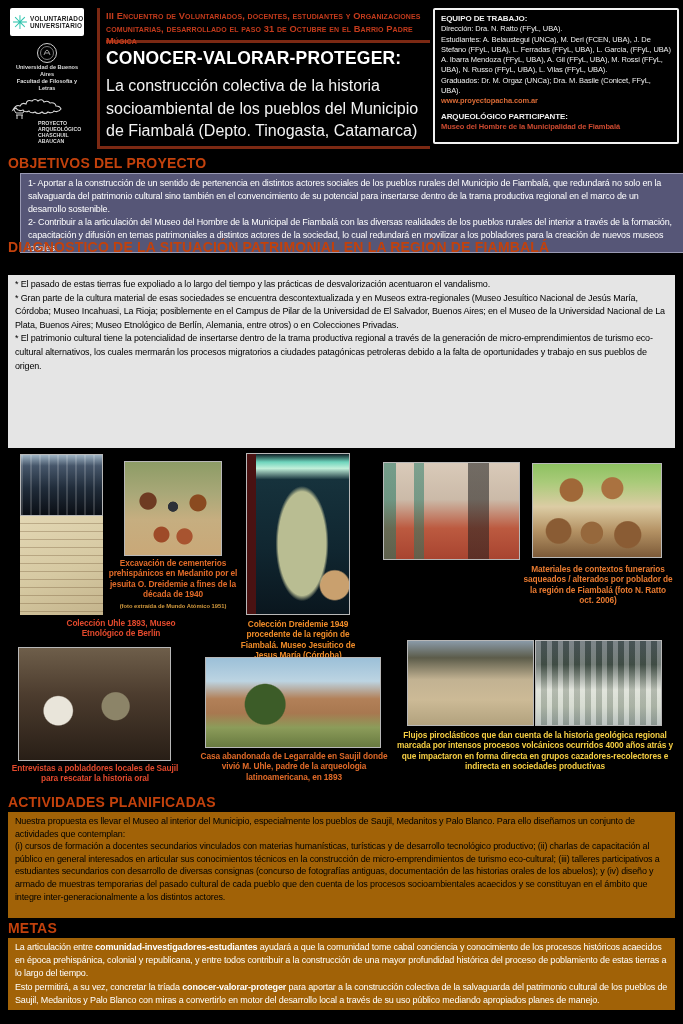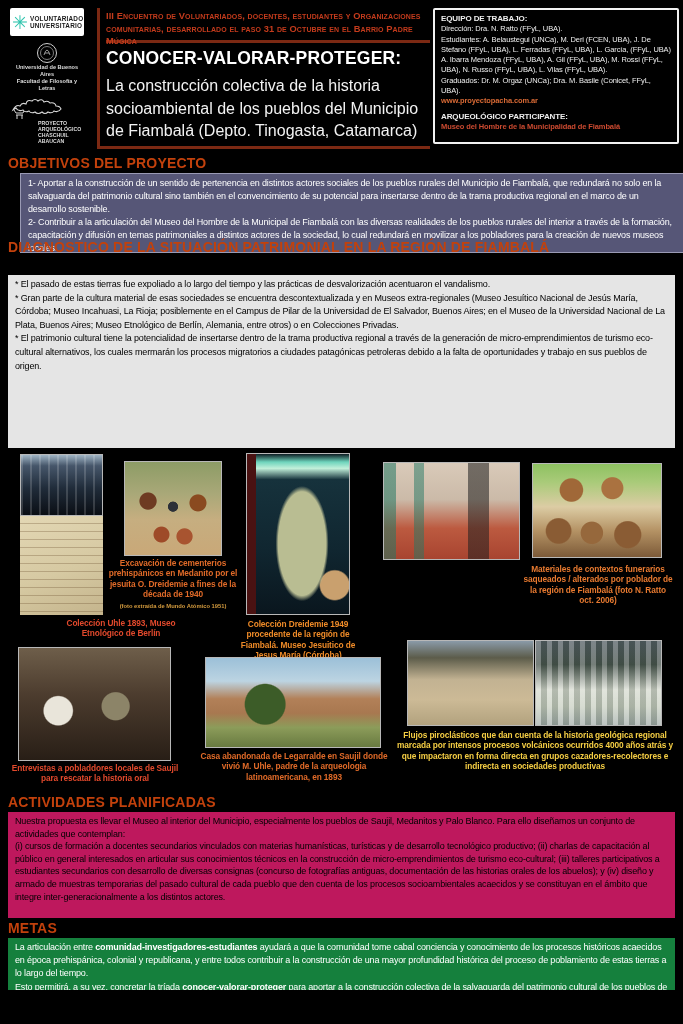--- a/index.html
+++ b/index.html
@@ -30,22 +30,22 @@
   .team-web{color:#d96a35;font-weight:bold;text-decoration:none;display:block;}
   .inst-h{font-weight:bold;font-size:8px;margin-top:5px;}
   .inst-n{color:#cc4a30;font-weight:bold;}
 
   
   .sec-h{color:#c2410c;font-weight:bold;font-size:14px;letter-spacing:.2px;}
   .sec-box{width:667px;box-sizing:border-box;padding:3px 7px;font-size:9px;letter-spacing:-.15px;
            overflow:hidden;}
   .box-obj{background:#565677;border:1px solid #9a9ab4;color:#fff;height:80px;line-height:13px;}
   .box-diag{background:#e5e5e5;color:#000;height:173px;line-height:13.6px;font-weight:500;}
-  .box-act{background:#be185d;color:#000;height:106px;line-height:12.6px;font-weight:500;}
-  .box-metas{background:#15803d;color:#fff;height:52px;line-height:13.2px;}
+  .box-act{background:#a16207;color:#000;height:106px;line-height:12.6px;font-weight:500;}
+  .box-metas{background:#a16207;color:#fff;height:72px;line-height:13.2px;}
   .sec-box p{margin:0;}
   .bold-seg{font-weight:bold;}
 
   
   .photo{border:1px solid #b8b8b8;box-sizing:border-box;}
   .caption{font-weight:bold;font-size:8.3px;line-height:10.4px;text-align:center;letter-spacing:-.1px;}
   .cap-note{font-weight:bold;font-size:5.8px;line-height:7px;text-align:center;margin-top:2px;}
   .ph-shelves{background:
     repeating-linear-gradient(90deg,rgba(255,255,255,.16) 0 2px,transparent 2px 9px),
     linear-gradient(180deg,#9fb4c4 0%,#46566a 18%,#202c3a 55%,#0a0e14 100%);}

